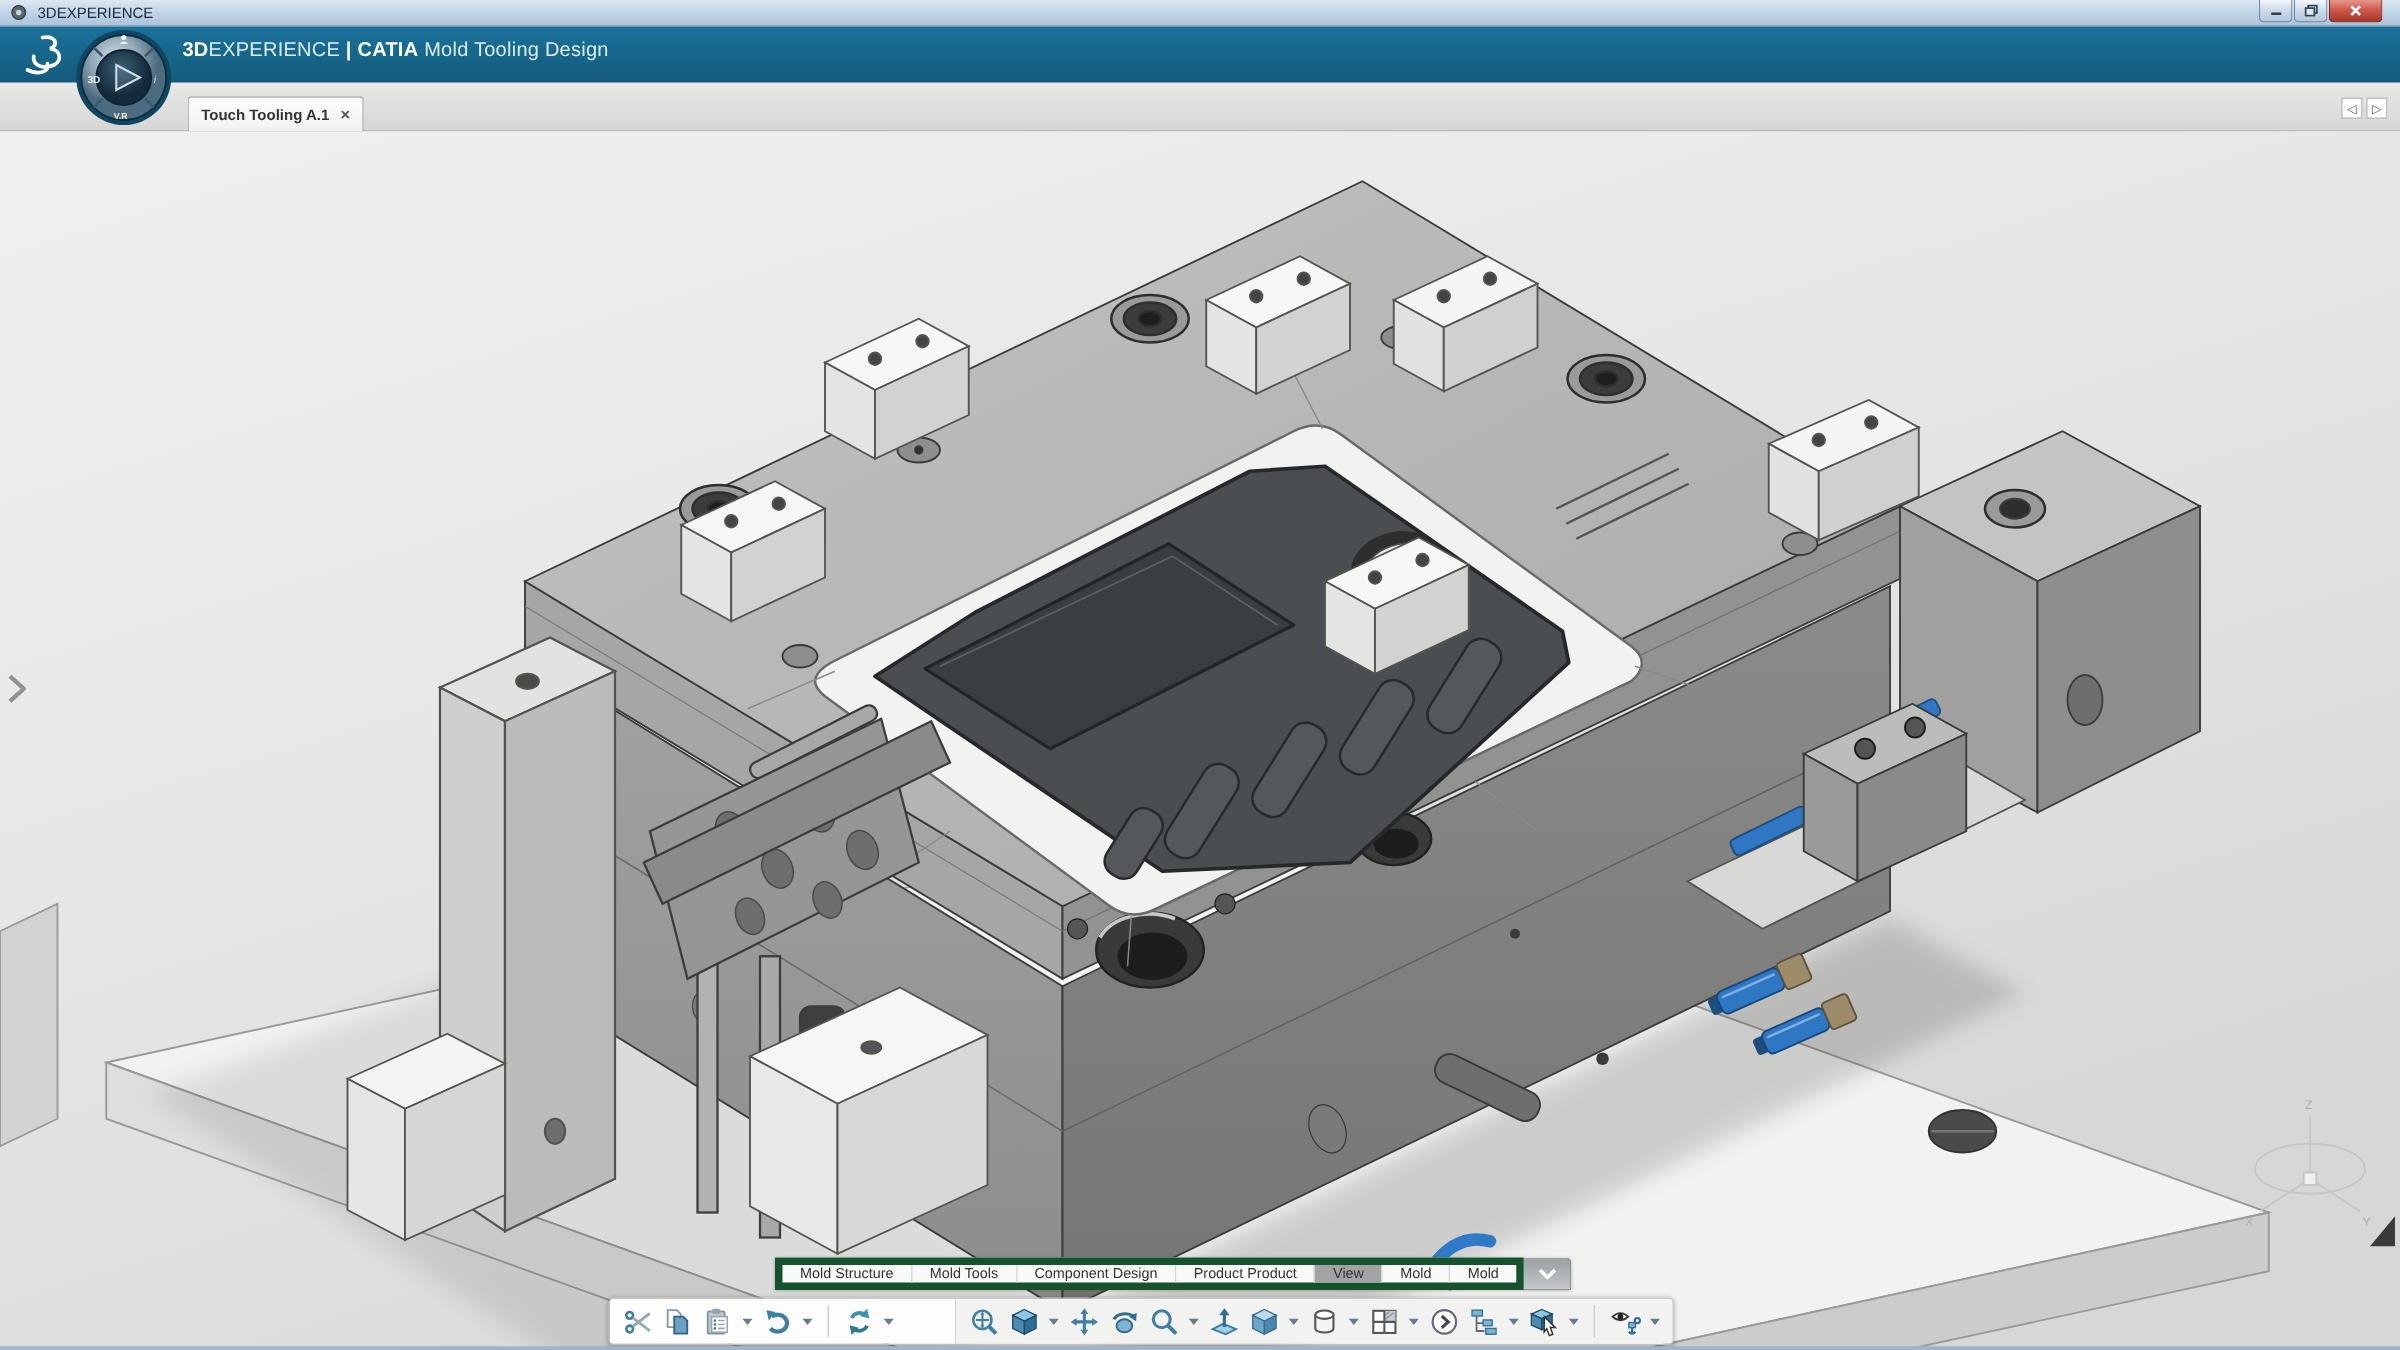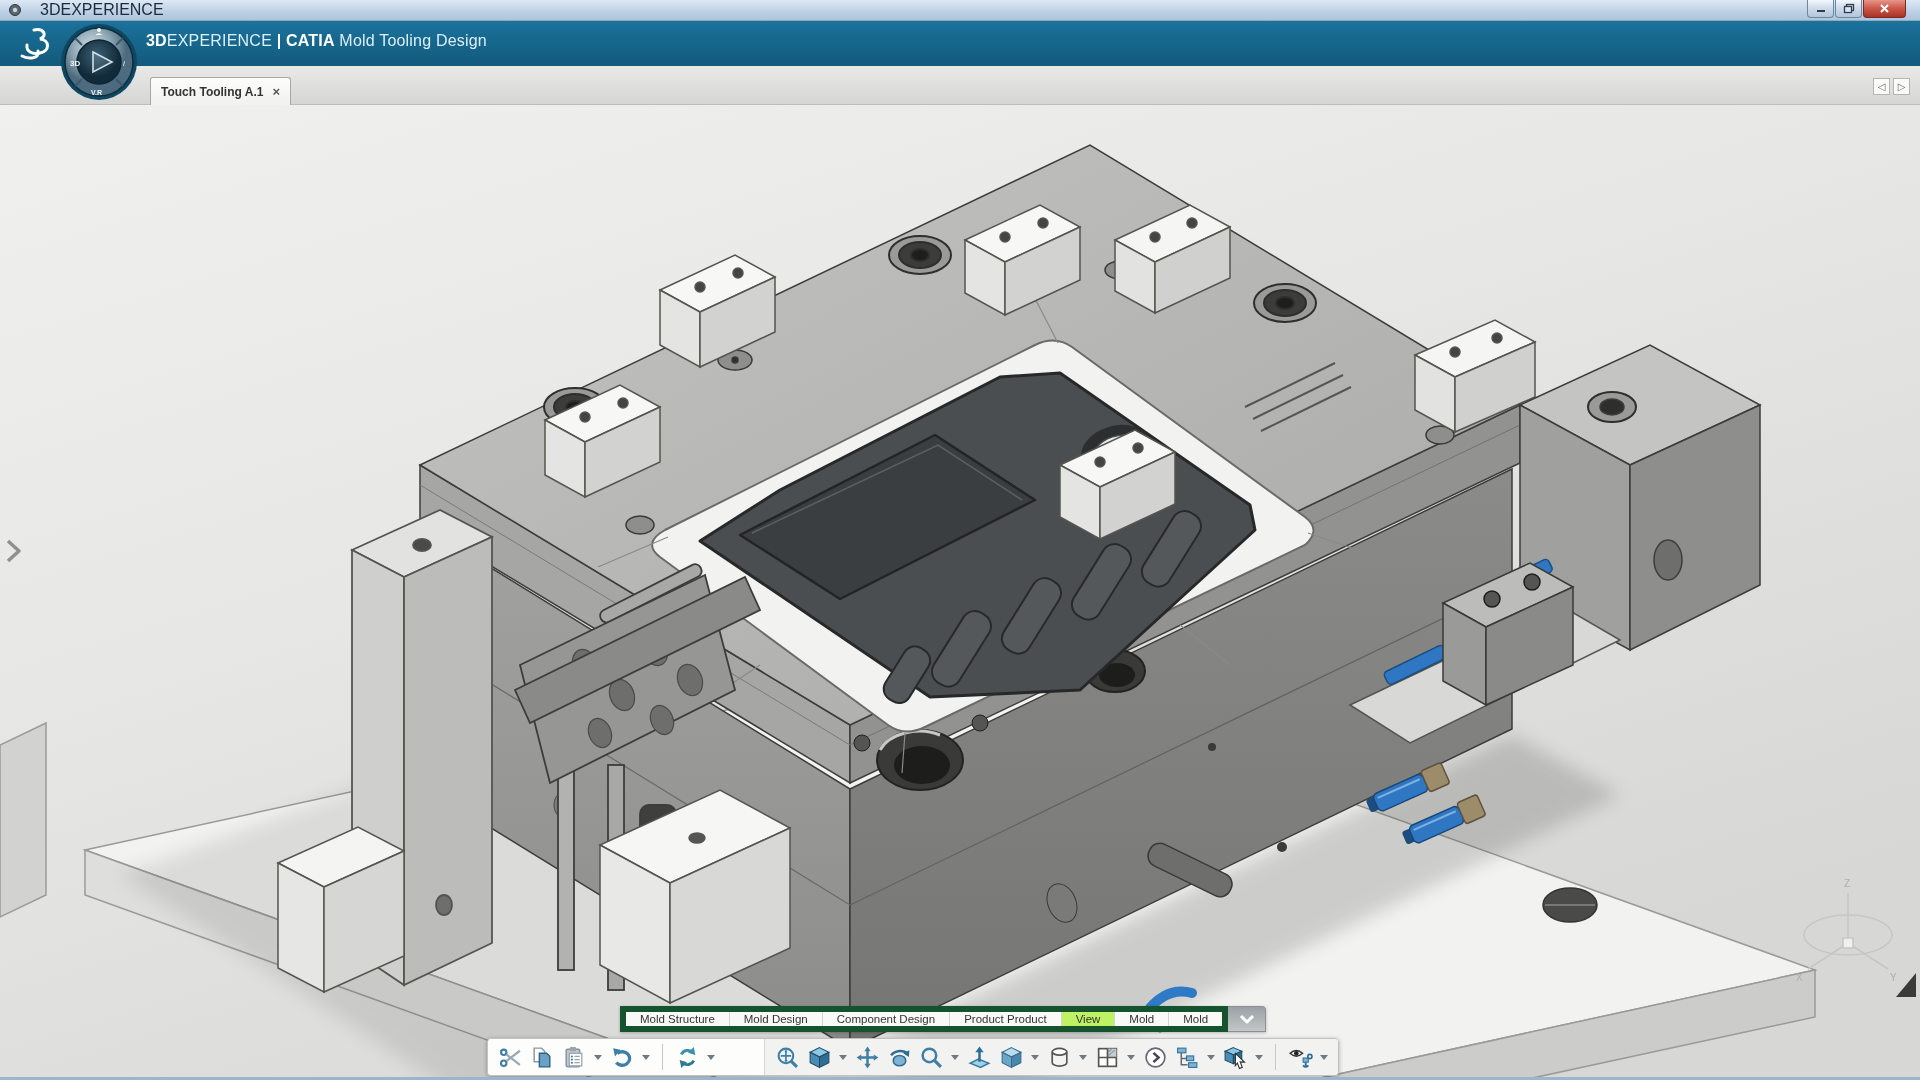--- a/index.html
+++ b/index.html
@@ -1,20 +1,20 @@
 <!DOCTYPE html>
 <html><head>
 <meta charset="utf-8">
 <style>
   * { margin:0; padding:0; box-sizing:border-box; }
   html,body { width:1920px; height:1080px; overflow:hidden; font-family:"Liberation Sans",sans-serif; background:#e8e8e6; }
   .titlebar { position:absolute; top:0; left:0; width:1920px; height:21px;
     background:linear-gradient(#dde8f4,#bcd0e4 60%,#aec4da); border-bottom:1px solid #8fa7bf;
     display:flex; align-items:center; z-index:60; }
-  .titlebar-text { font-size:16px; color:#1c2a3a; margin-left:18px; }
+  .titlebar-text { font-size:12px; color:#1c2a3a; margin-left:8px; }
   .app-ico { width:14px; height:14px; margin-left:8px; }
   .winbtns { position:absolute; right:14px; top:0; display:flex; }
   .winbtn { width:27px; height:18px; border:1px solid #6e87a0; border-top:none;
     border-radius:0 0 4px 4px; background:linear-gradient(#f4f8fc,#cfdceb 45%,#b3c6da);
     display:flex; align-items:center; justify-content:center; margin-left:1px; }
   .winbtn.close { width:43px; background:linear-gradient(#e8968c,#cf5b4d 45%,#a83428); border-color:#7a2a20; }
   .header { position:absolute; top:21px; left:0; width:1920px; height:45px;
     background:linear-gradient(#1b729b,#156185 70%,#135a7d); z-index:55; }
   .brand { position:absolute; left:146px; top:11px; font-size:16px; color:#ffffff; letter-spacing:.2px; white-space:nowrap; }
   .brand b { font-weight:bold; } .brand .lite { color:#dceef8; font-weight:normal; }
@@ -46,21 +46,21 @@
   .doctab .x { font-weight:bold; color:#555; font-size:13px; }
   .tabnav { position:absolute; right:10px; top:12px; display:flex; gap:3px; }
   .tabnav div { width:17px; height:17px; background:#fbfbfa; border:1px solid #b4b4b2; font-size:10px;
     color:#666; display:flex; align-items:center; justify-content:center; }
   .viewport { position:absolute; top:105px; left:0; width:1920px; height:975px; z-index:1; }
   .actionbar { position:absolute; left:620px; top:1006px; height:26px; display:flex; z-index:40;
     box-shadow:0 1px 3px rgba(0,0,0,.25); }
   .ab-tabs { display:flex; background:#f9f9f8; border:6px solid #14532d; }
   .ab-tab { padding:0 14px; font-size:11.5px; color:#333; display:flex; align-items:center; }
   .ab-tab + .ab-tab { border-left:1px solid #d4d4d2; }
-  .ab-tab.active { background:#bef264; }
+  .ab-tab.active { background:#a3a3a3; }
   .ab-more { width:38px; background:linear-gradient(#9aa0a4,#c3c7c9); border:1px solid #8a9094; border-left:none;
     border-radius:0 4px 0 0; display:flex; align-items:center; justify-content:center; }
   .toolbar { position:absolute; left:487px; top:1038px; height:38px; display:flex; z-index:45;
     border-radius:4px; box-shadow:0 1px 4px rgba(0,0,0,.3); overflow:hidden; border:1px solid #c2c2c0; }
   .tgroup { display:flex; align-items:center; padding:0 8px; gap:4px; }
   .tgroup.g1 { background:#fdfdfc; width:276px; }
   .tgroup.g2 { background:#f2f2f0; border-left:1px solid #d8d8d6; flex:1; }
   .tbi { width:28px; height:32px; display:flex; align-items:center; justify-content:center; }
   .tbi svg { width:25px; height:25px; }
   .caret { width:0; height:0; border-left:4px solid transparent; border-right:4px solid transparent;
@@ -453,21 +453,21 @@
     <text x="1890" y="876" font-size="10" fill="#aeaeac" stroke="none">Y</text>
   </g>
 
   <path d="M8,436 l11,10 l-11,10" fill="none" stroke="#909090" stroke-width="3.5" stroke-linejoin="round"></path>
   <polygon points="1896,892 1916,868 1916,892" fill="#3a3a38"></polygon>
 </svg>
 
 <div class="actionbar">
   <div class="ab-tabs">
     <div class="ab-tab">Mold Structure</div>
-    <div class="ab-tab">Mold Design</div>
+    <div class="ab-tab">Mold Tools</div>
     <div class="ab-tab">Component Design</div>
     <div class="ab-tab">Product Product</div>
     <div class="ab-tab active">View</div>
     <div class="ab-tab">Mold</div>
     <div class="ab-tab">Mold</div>
   </div>
   <div class="ab-more">
     <svg width="16" height="10" viewBox="0 0 16 10">
       <path d="M2,2 L8,8 L14,2" fill="none" stroke="#fff" stroke-width="3" stroke-linejoin="round"></path>
     </svg>

